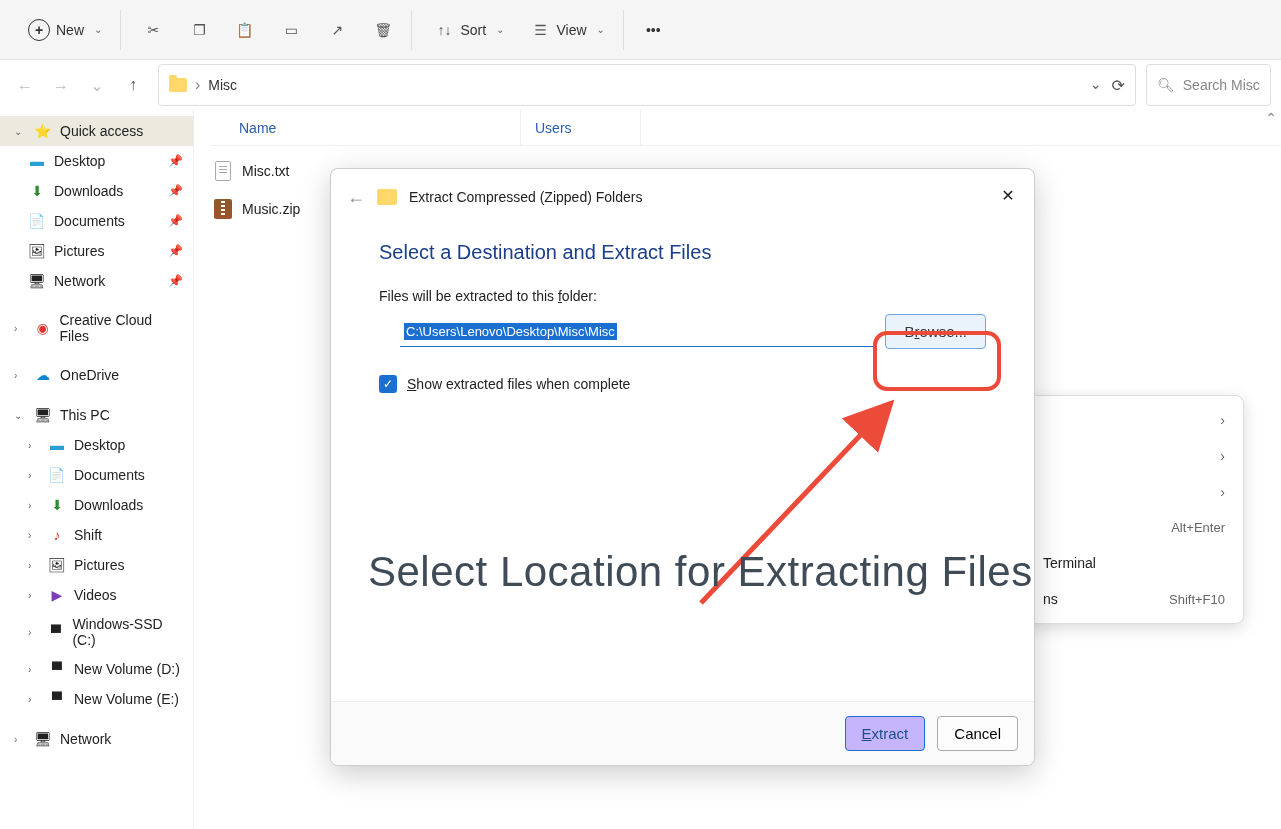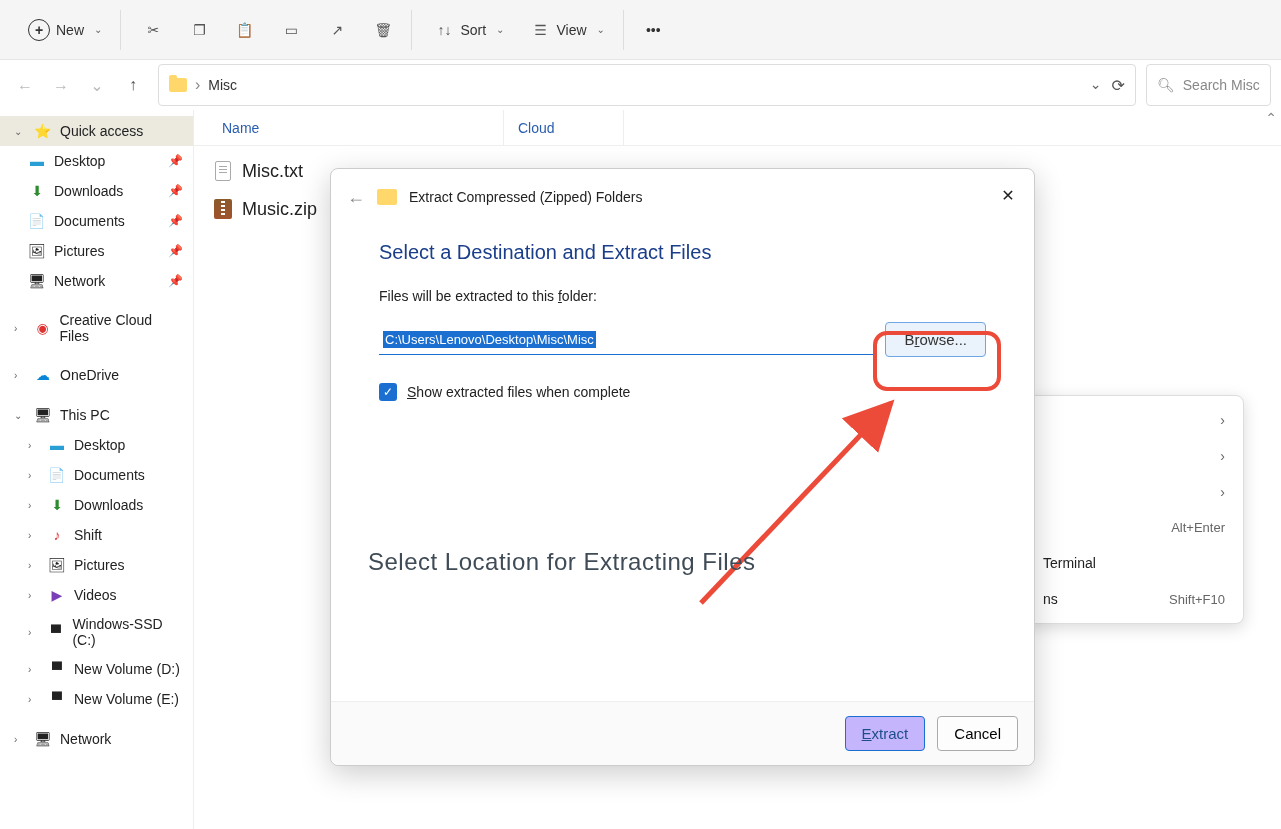--- a/index.html
+++ b/index.html
@@ -28,29 +28,29 @@
 .sidebar { width: 194px; border-right: 1px solid #eee; padding-top:6px; overflow:hidden; }
 .sb-item { display:flex; align-items:center; gap:8px; padding: 6px 10px 6px 14px; font-size:14px; color:#222; cursor:pointer; position:relative; }
 .sb-item.sel { background: #eceadf; }
 .sb-item .pin { margin-left:auto; color:#888; font-size:12px; }
 .sb-icon { width:18px; height:18px; display:flex; align-items:center; justify-content:center; font-size:14px; }
 .sb-exp { width:10px; font-size:10px; color:#666; margin-right:2px; }
 .sb-item.indent1 { padding-left: 28px; }
 .sb-item.indent2 { padding-left: 28px; }
 
 .filearea { flex:1; position:relative; }
-.cols { display:flex; border-bottom:1px solid #eee; height:36px; align-items:flex-start; font-size:14px; color:#2a5db0; position:relative; }
+.cols { display:flex; border-bottom:1px solid #eee; height:36px; align-items:flex-start; font-size:14px; color:#2a5db0; position:relative;margin-left:17px; }
 .cols .col { padding: 0 14px; border-right:1px solid #eee; height:100%; display:flex; align-items:center; }
 .col.name { width: 310px; }
 .col.date { width: 180px; }
 .col.type { width: 150px; }
 .col.size { width: 120px; }
 .scroll-up { position:absolute; right:4px; top:0; color:#888; font-size:14px; }
 .files { padding: 6px 0; }
-.filerow { display:flex; align-items:center; gap:10px; padding: 8px 20px; font-size:18px; color:#222; }
+.filerow { display:flex; align-items:center; gap:10px; padding: 8px 20px; font-size:14px; color:#222; }
 .file-icon { width:18px; height:22px; display:flex; align-items:center; justify-content:center; }
 .txt-icon { width:16px; height:20px; border:1px solid #aaa; background:#fff; border-radius:2px; position:relative; }
 .txt-icon::after { content:''; position:absolute; top:4px; left:3px; right:3px; height:1px; background:#aaa; box-shadow: 0 3px 0 #aaa, 0 6px 0 #aaa; }
 .zip-icon { width:18px; height:20px; background: linear-gradient(#8b5a2b,#a0522d); border-radius:2px; position:relative; }
 .zip-icon::after { content:''; position:absolute; top:2px; bottom:2px; left:7px; width:4px; background:repeating-linear-gradient(#fff,#fff 2px,transparent 2px,transparent 4px); }
 
 
 .ctx { position:absolute; right:30px; top:395px; width:220px; background:#fff; border:1px solid #ddd; border-radius:8px; box-shadow:0 4px 16px rgba(0,0,0,.15); padding:6px 0; font-size:14px; }
 .ctx-item { display:flex; align-items:center; justify-content:space-between; padding: 10px 18px; color:#222; }
 .ctx-item .short { color:#666; font-size:13px; }
@@ -58,31 +58,31 @@
 
 
 .dialog { position:absolute; left:330px; top:168px; width:705px; height:598px; background:#fff; border:1px solid #ccc; border-radius:8px; box-shadow:0 8px 30px rgba(0,0,0,.2); display:flex; flex-direction:column; }
 .dlg-head { height:56px; display:flex; align-items:center; padding: 0 16px; gap:12px; position:relative; }
 .dlg-back { color:#888; font-size:18px; cursor:pointer; }
 .dlg-folder-icon { width:20px; height:16px; background:#ffd76a; border-radius:2px; position:relative; }
 .dlg-title { font-size:14px; color:#222; }
 .dlg-close { position:absolute; right:14px; top:14px; font-size:16px; color:#222; cursor:pointer; width:24px; height:24px; display:flex;align-items:center;justify-content:center; }
 .dlg-body { padding: 8px 48px; flex:1; position:relative; }
 .dlg-heading { font-size:20px; color:#1a3e8a; margin: 8px 0 24px; }
-.dlg-label { font-size:14px; color:#222; margin-bottom:18px; }
-.dlg-pathrow { display:flex; align-items:center; gap:12px; }
+.dlg-label { font-size:14px; color:#222; margin-bottom:10px; }
+.dlg-pathrow { display:flex; align-items:center; gap:12px;margin-left:21px; }
 .dlg-path { flex:1; border-bottom:1px solid #1a6fd1; padding: 6px 4px; }
 .dlg-path-sel { background:#1a6fd1; color:#fff; font-size:13px; padding:1px 2px; }
 .btn { border:1px solid #aaa; background:#fdfdfd; border-radius:4px; padding: 8px 16px; font-size:15px; cursor:pointer; }
 .btn.primary { border:1px solid #1a6fd1; background:#c4b5fd; color:#1d4e89; }
 .btn.browse { border:1px solid #6ea6e6; background:#eaf2fb; color:#333; padding:8px 18px; }
 .browse-highlight { position:absolute; border:4px solid #ed4b3a; border-radius:14px; }
 .dlg-check { display:flex; align-items:center; gap:10px; margin-top:26px; font-size:14px; color:#222; }
 .chk { width:18px; height:18px; background:#1a6fd1; border-radius:3px; display:flex; align-items:center; justify-content:center; color:#fff; font-size:12px; }
-.annot { position:absolute; left:368px; top:548px; font-size:24px; color:#3f4b56; font-weight:400; letter-spacing:.5px; }
+.annot { position:absolute; left:368px; top:548px; font-size:42px; color:#3f4b56; font-weight:400; letter-spacing:.5px; }
 .dlg-foot { height:64px; display:flex; align-items:center; justify-content:flex-end; gap:12px; padding: 0 16px; border-top:1px solid #eee; background:#fafafa; border-radius:0 0 8px 8px; }
 .und { text-decoration: underline; }
 
 svg { display:block; }
 </style>
 </head>
 <body>
 
 <div class="toolbar">
   <div class="tb-group">
@@ -254,21 +254,21 @@
         <span class="sb-icon">🖥</span>
         <span>Network</span>
       </div>
   </div>
 
   <div class="filearea">
     <div class="cols">
       <div class="col name">
           <span style="margin-left:14px">Name</span>
         </div>
-      <div class="col size">Cloud</div>
+      <div class="col size">Users</div>
       <span class="scroll-up">⌃</span>
     </div>
     <div class="files">
       <div class="filerow">
         <span class="file-icon">
             <span class="txt-icon"></span>
           </span>
         <span>Misc.txt</span>
       </div>
       <div class="filerow">

